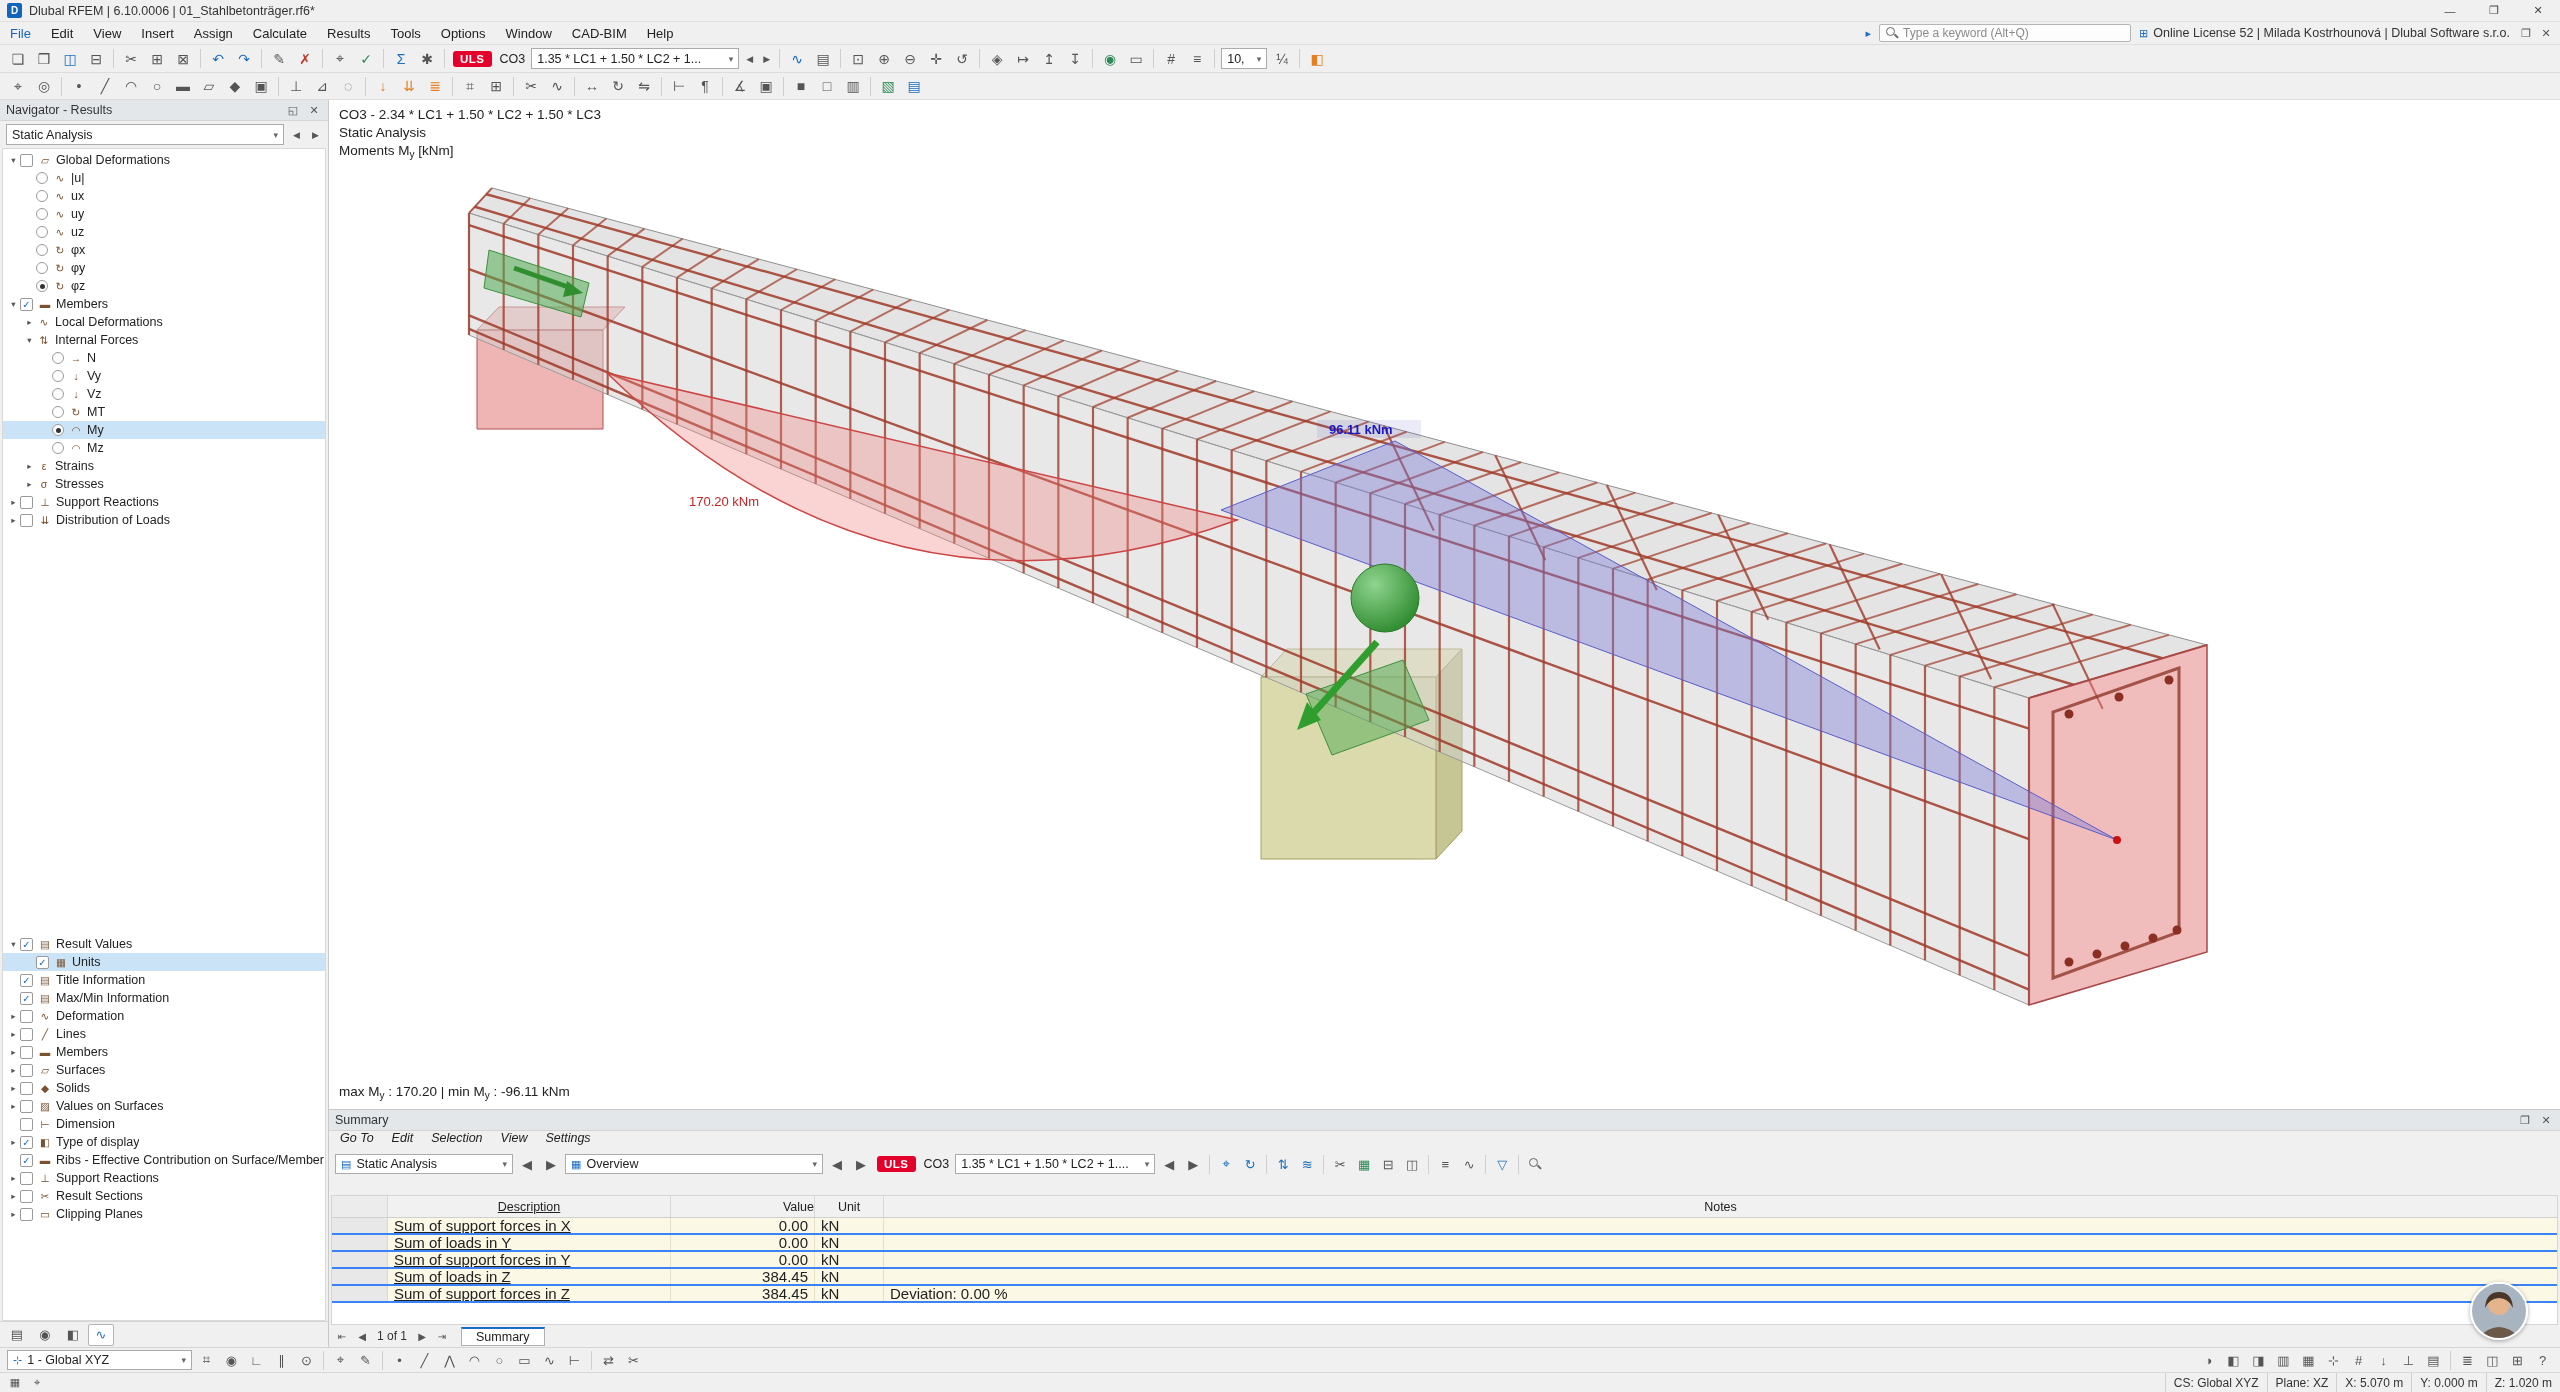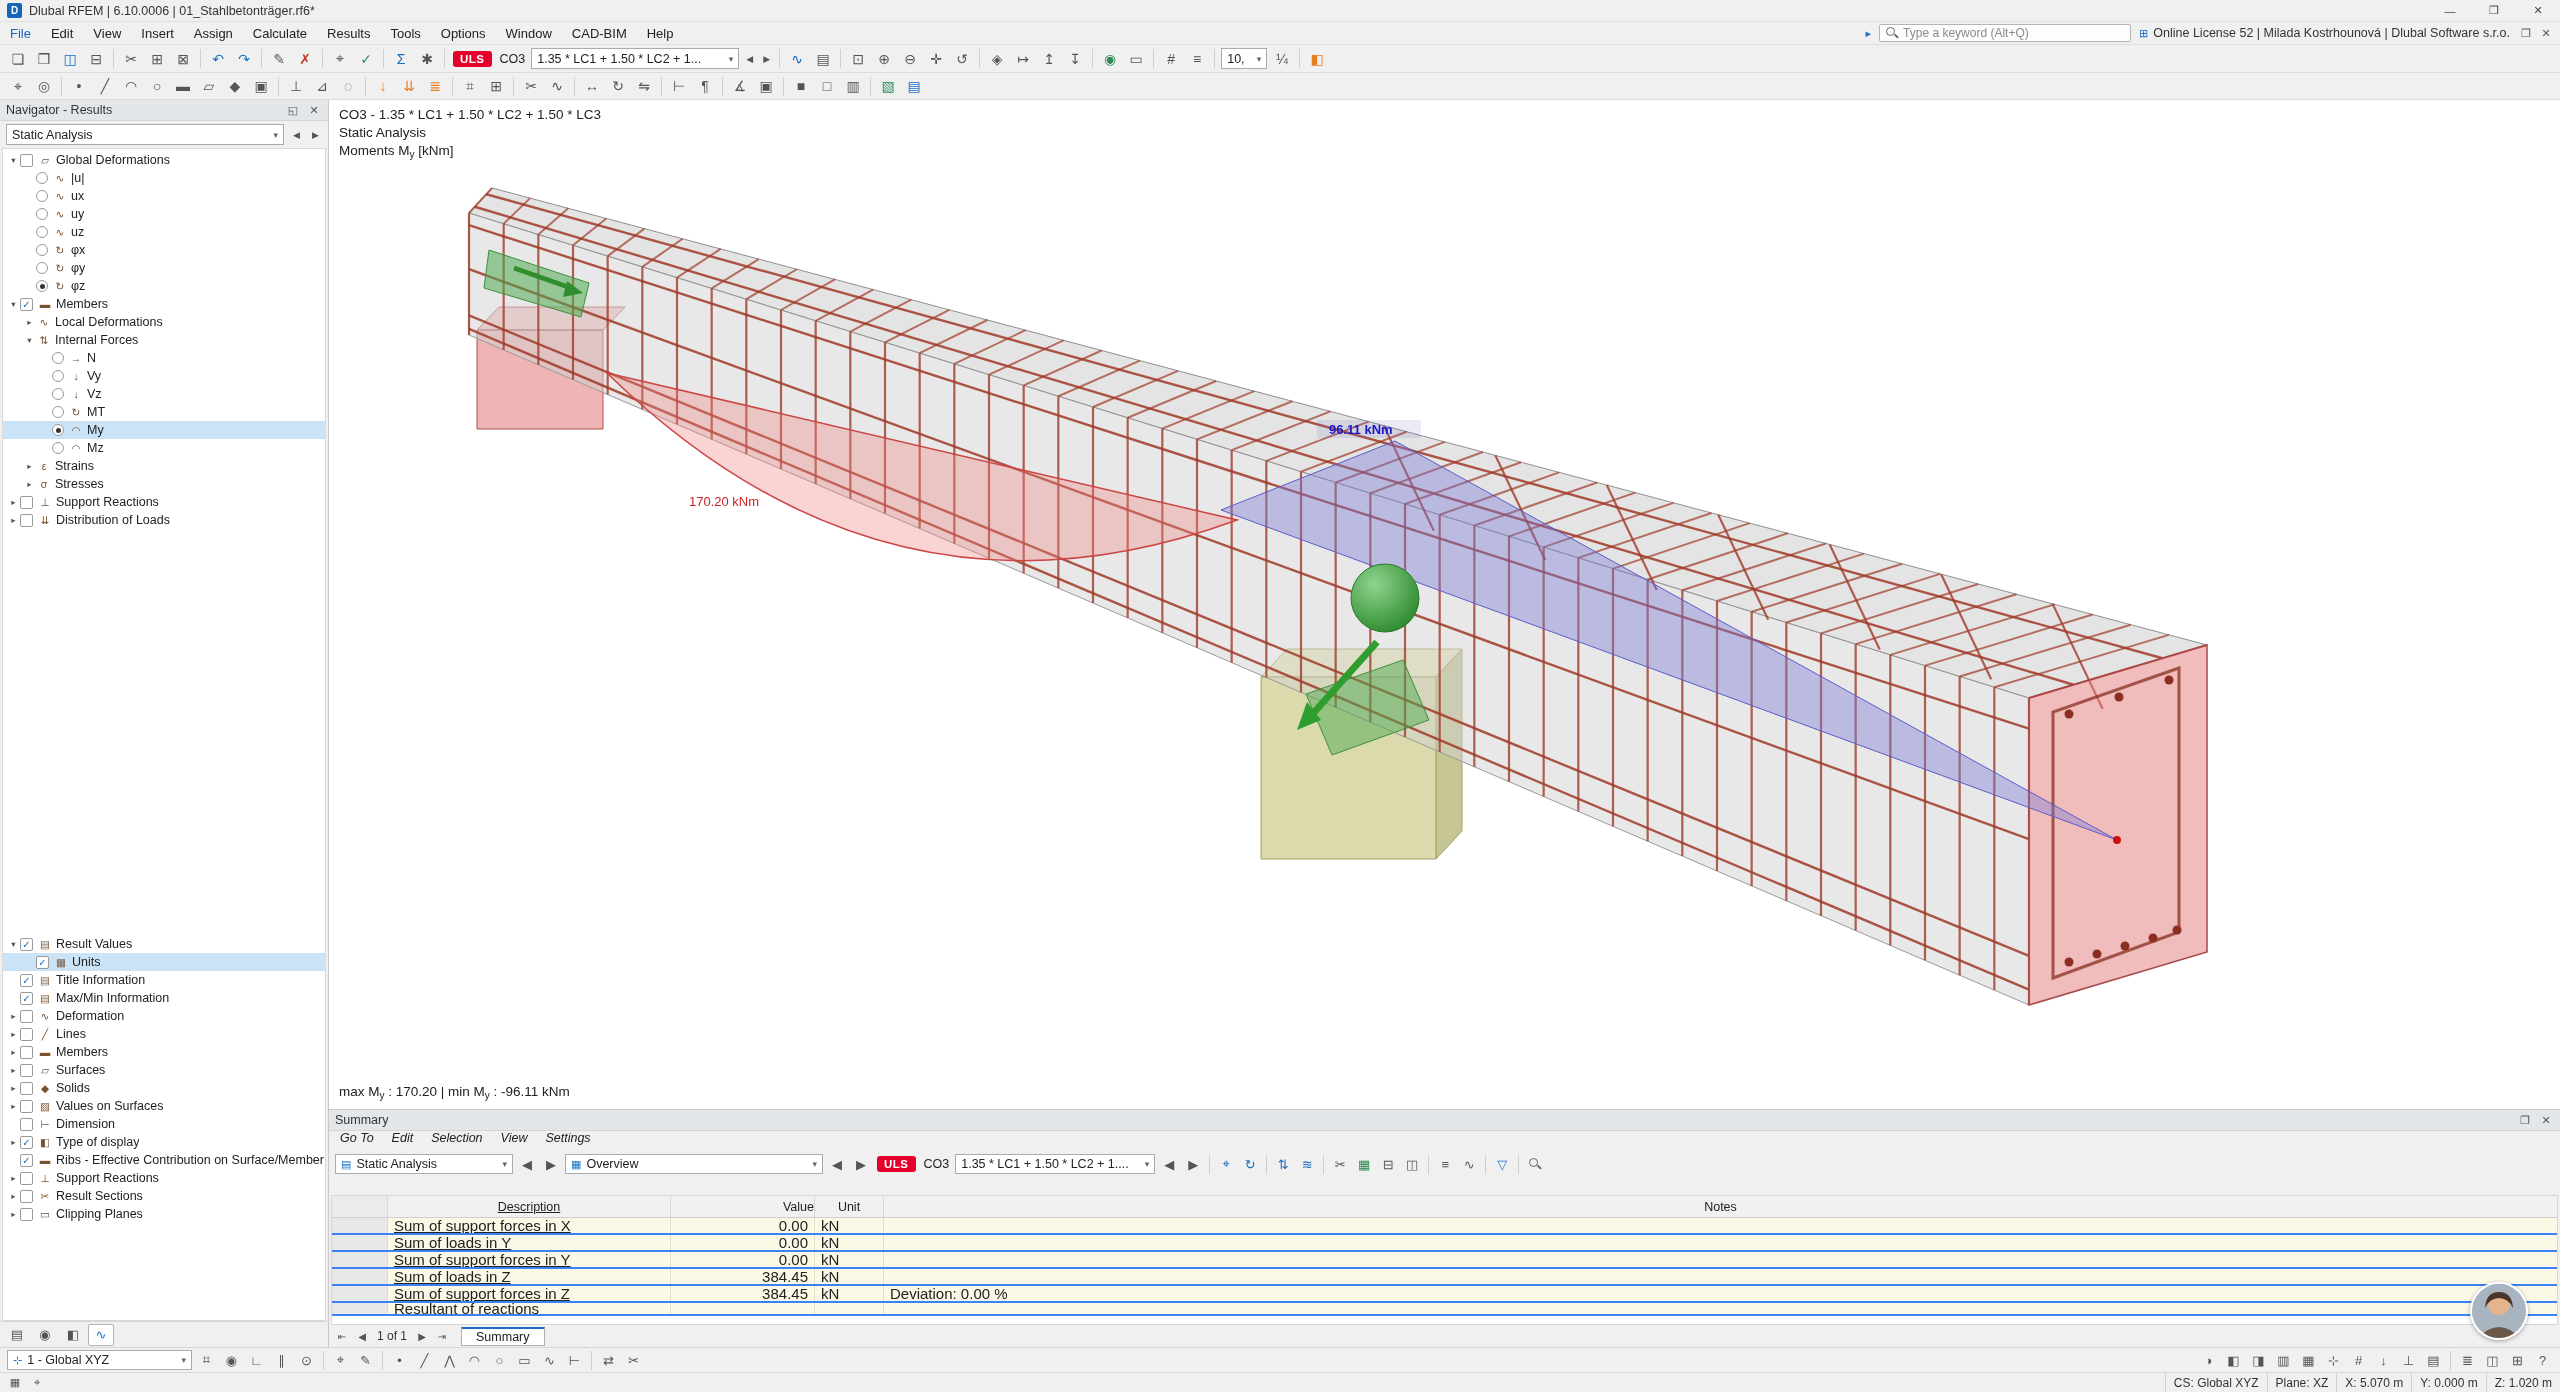--- a/index.html
+++ b/index.html
@@ -665,21 +665,21 @@
         <polygon points="160,150 260,183 252,217 155,188" fill="#50aa50" fill-opacity="0.55" stroke="#3f8f3f" stroke-width="1"></polygon>
         <line x1="185" y1="168" x2="242" y2="188" stroke="#2f8f2f" stroke-width="5"></line>
         <polygon points="254,193 238,181 234,197" fill="#2f8f2f"></polygon>
         <polygon points="977,594 1074,560 1100,620 1003,655" fill="#50aa50" fill-opacity="0.5" stroke="#3f8f3f" stroke-width="1"></polygon>
         <circle cx="1056" cy="498" r="34" fill="url(#gsphere)" stroke="#2a7a2a" stroke-width="1"></circle>
         <line x1="1048" y1="542" x2="980" y2="618" stroke="#2f9e2f" stroke-width="7"></line>
         <polygon points="968,630 992,620 978,602" fill="#2f9e2f"></polygon>
       </g>
     </svg>
     <div class="vp-info">
-      <div>CO3 - 1.35 * LC1 + 1.50 * LC2 + 1.50 * LC3</div>
+      <div>CO3 - 2.34 * LC1 + 1.50 * LC2 + 1.50 * LC3</div>
       <div>Static Analysis</div>
       <div><span>Moments M</span><span class="sub">y</span><span> [kNm]</span></div>
     </div>
     <div class="vp-minmax"><span>max M</span><span class="sub">y</span><span> : 170.20 | min M</span><span class="sub">y</span><span> : -96.11 kNm</span></div>
   </div>
 
   <div class="summary">
     <div class="panel-header">
       <span>Summary</span>
       <span class="hicons" id="sum-header-icons">
@@ -775,27 +775,20 @@
             <div class="src w3">kN</div>
             <div class="src w4"></div>
           </div>
           <div class="srow">
             <div class="src w0"></div>
             <div class="src w1">Sum of support forces in Z</div>
             <div class="src w2">384.45</div>
             <div class="src w3">kN</div>
             <div class="src w4">Deviation: 0.00 %</div>
           </div>
-          <div class="srow partial">
-            <div class="src w0"></div>
-            <div class="src w1">Resultant of reactions</div>
-            <div class="src w2"></div>
-            <div class="src w3"></div>
-            <div class="src w4"></div>
-          </div>
         </div>
     </div>
     <div class="sum-pager">
       <span class="pager-btn">⇤</span>
       <span class="pager-btn">◀</span>
       <span class="pager-text">1 of 1</span>
       <span class="pager-btn">▶</span>
       <span class="pager-btn">⇥</span>
       <div class="sheet-tab">Summary</div>
     </div>

